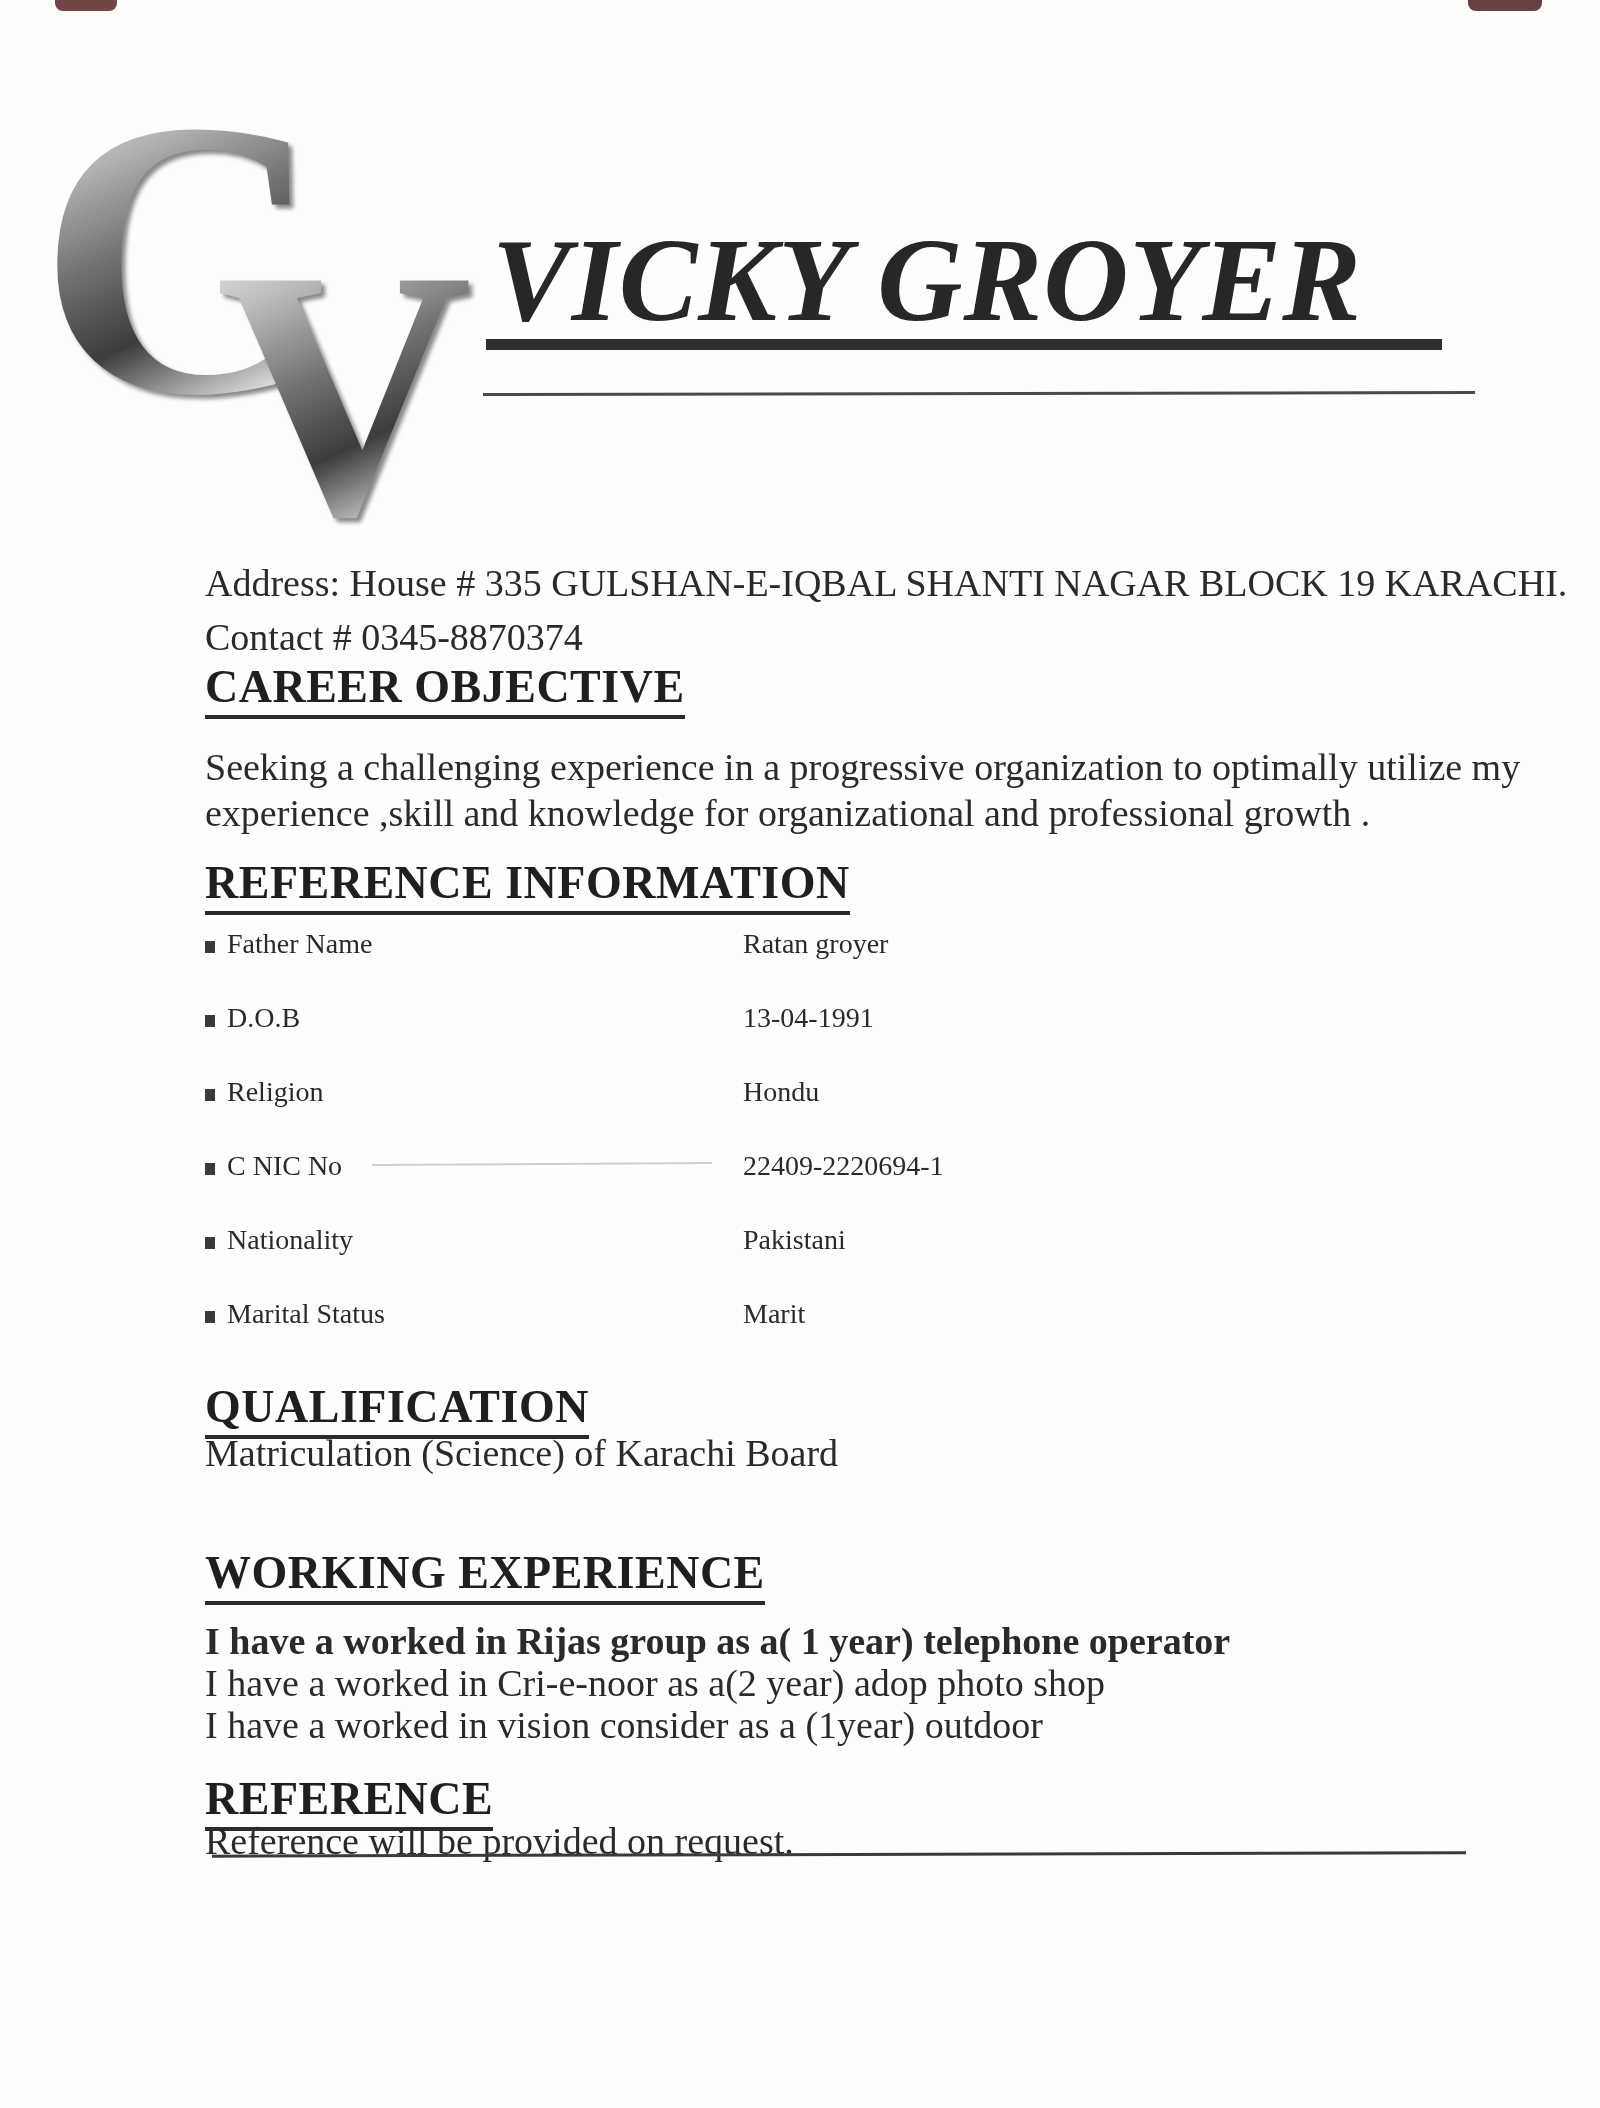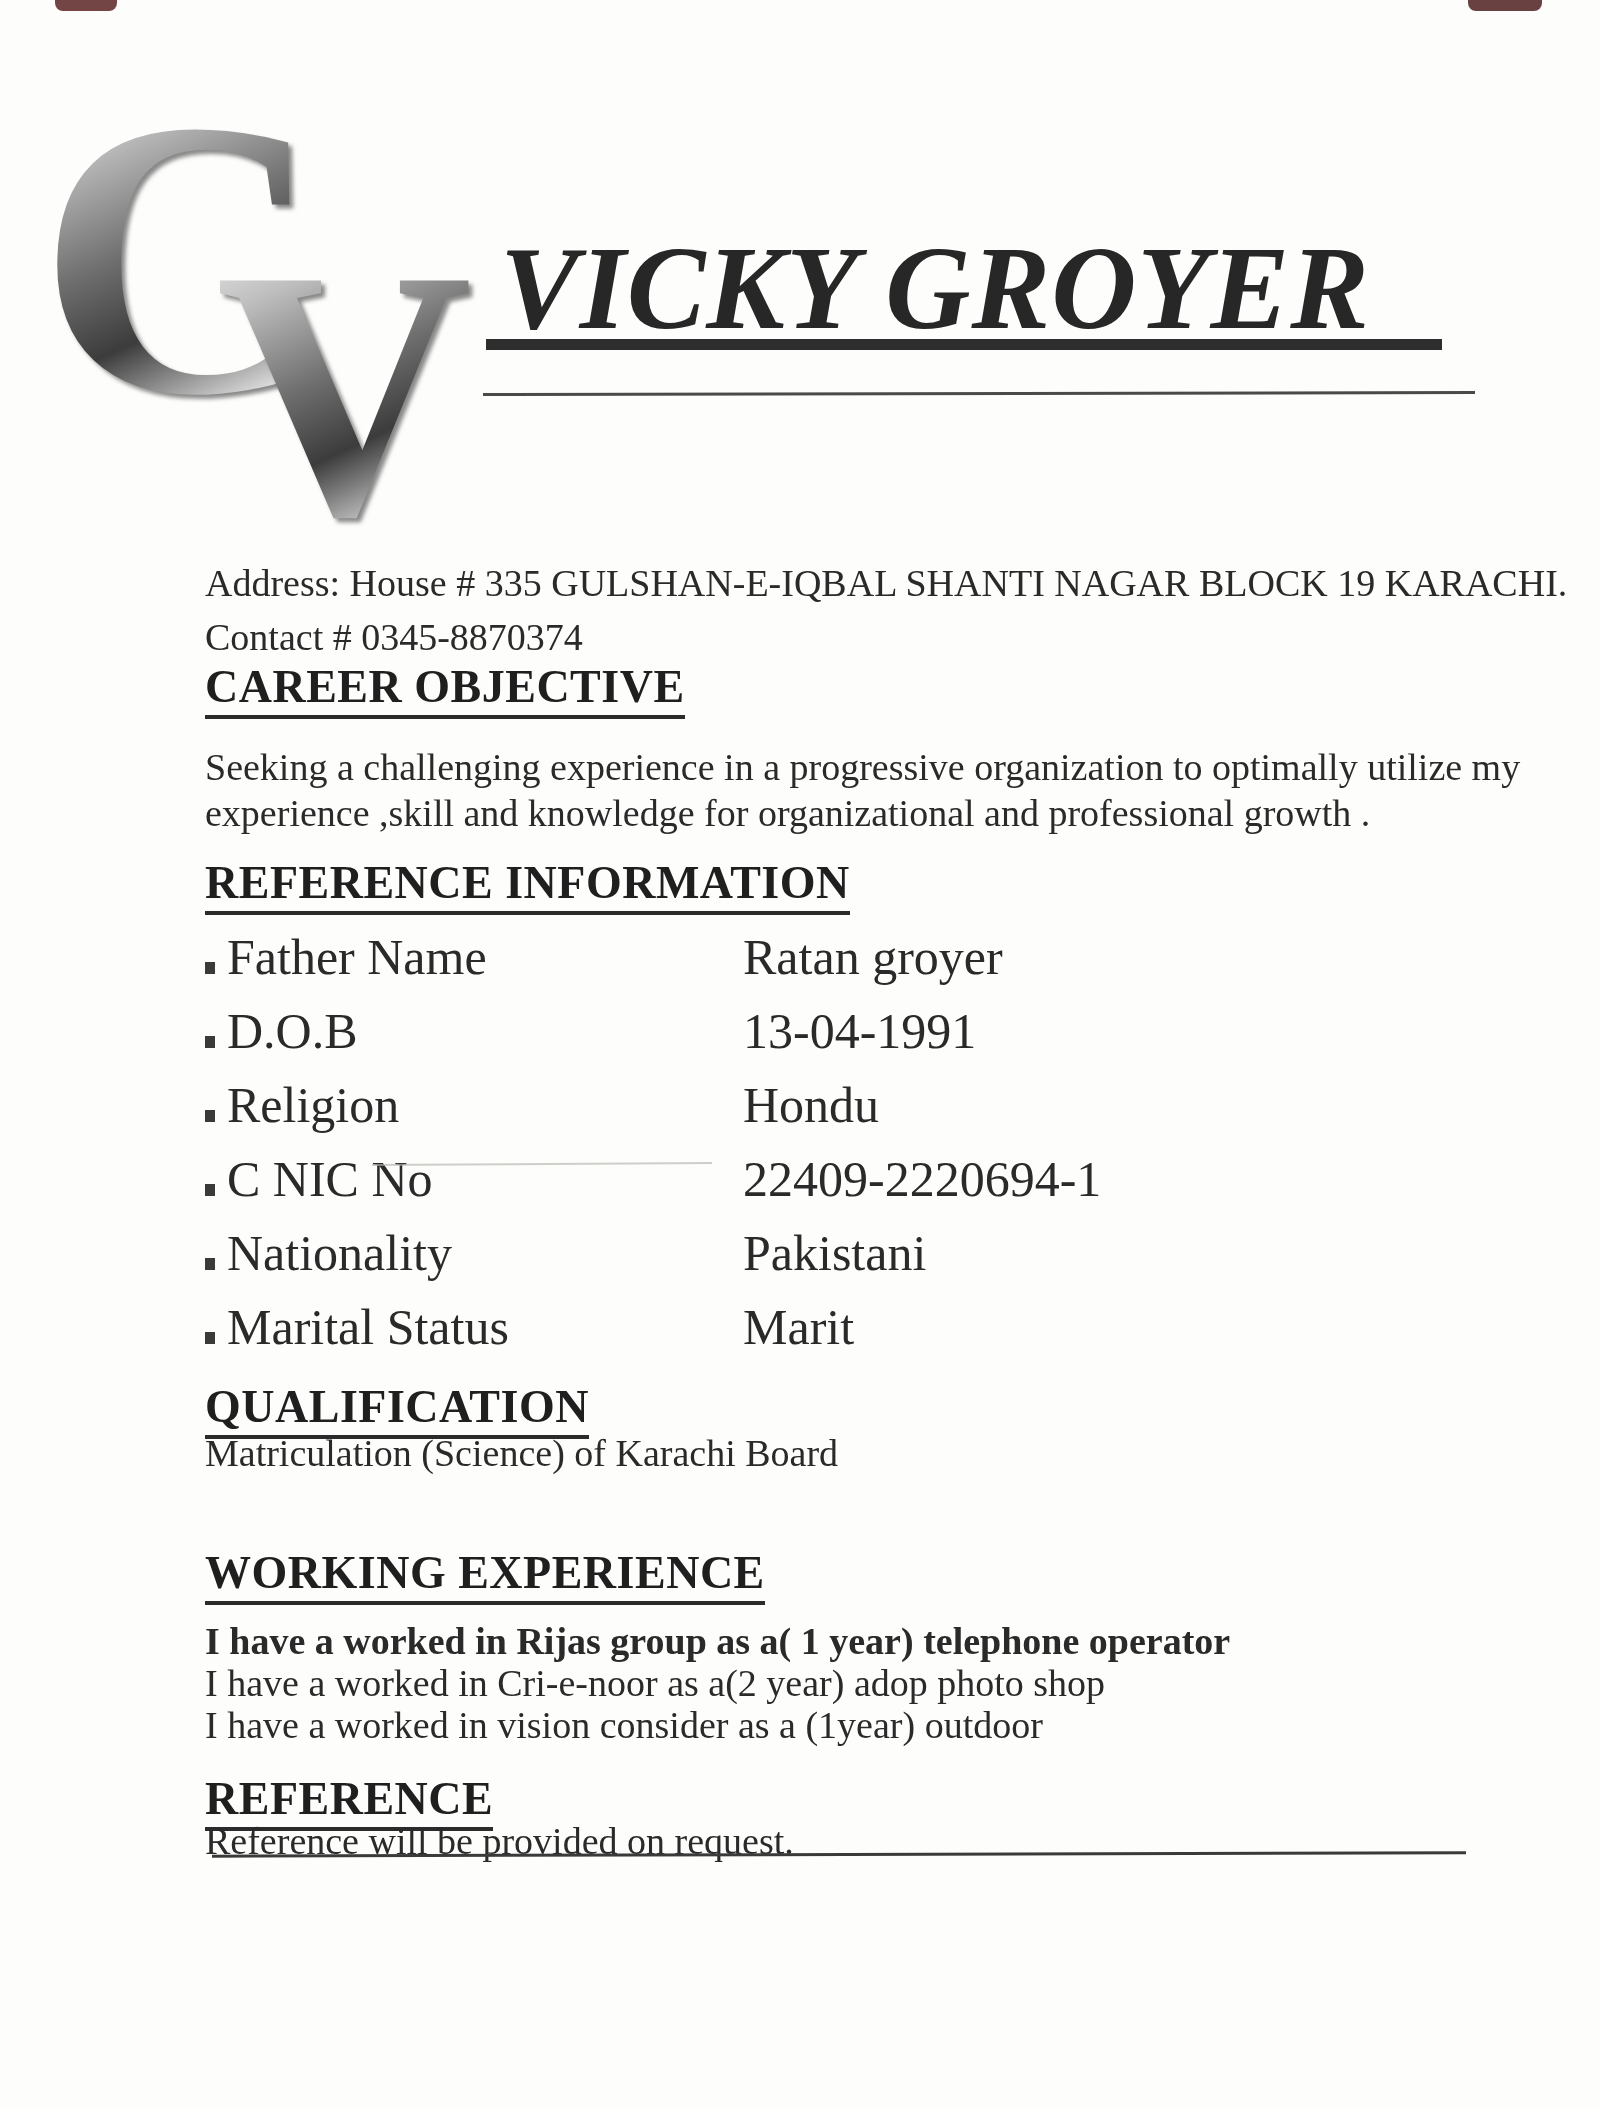--- a/index.html
+++ b/index.html
@@ -27,37 +27,37 @@
     font-weight:bold; line-height:1;
     background:linear-gradient(155deg,#f7f7f7 0%,#bdbdbd 22%,#6e6e6e 45%,#3c3c3c 62%,#d9d9d9 82%,#707070 100%);
     -webkit-background-clip:text; background-clip:text; color:transparent;
     filter:drop-shadow(4px 4px 2px rgba(40,40,40,.55));
   }
   .letter-c { font-size:395px; left:0; top:-88px; }
   .letter-v { font-size:355px; left:178px; top:68px; }
 
   
   .title {
-    position:absolute; left:492px; top:222px; margin:8px;
+    position:absolute; left:492px; top:222px; margin:0;
     font-style:italic; font-weight:bold; font-size:118px; line-height:1;
     letter-spacing:1px; color:#272727; white-space:nowrap;
   }
   .title-rule-thick { position:absolute; left:486px; top:339px; width:956px; height:11px; background:#2e2e2e; }
   .title-rule-thin  { position:absolute; left:483px; top:392px; width:992px; height:3px;  background:#4a4a4a; transform:rotate(-0.12deg); }
 
   
   .line { margin:0; font-size:38px; line-height:1.35; white-space:nowrap; }
   .heading {
     margin:0; display:inline-block;
     font-size:46px; font-weight:bold; letter-spacing:.5px; color:#1f1f1f;
     border-bottom:4px solid #2b2b2b; padding-bottom:2px; white-space:nowrap;
   }
 
   
-  .pi-row { position:absolute; left:205px; width:1100px; font-size:50px; }
+  .pi-row { position:absolute; left:205px; width:1100px; font-size:28px; }
   .bullet { display:inline-block; width:10px; height:12px; background:#3a3a3a; margin-right:12px; vertical-align:baseline; }
   .pi-value { position:absolute; left:538px; top:0; white-space:nowrap; }
 
   .pencil-line { position:absolute; left:372px; top:1163px; width:340px; height:2px; background:#b9b5ae; opacity:.65; transform:rotate(-0.3deg); }
 
   .bottom-rule { position:absolute; left:212px; top:1853px; width:1254px; height:3px; background:#3a3a3a; transform:rotate(-0.15deg); }
 </style>
 </head>
 <body>
 

